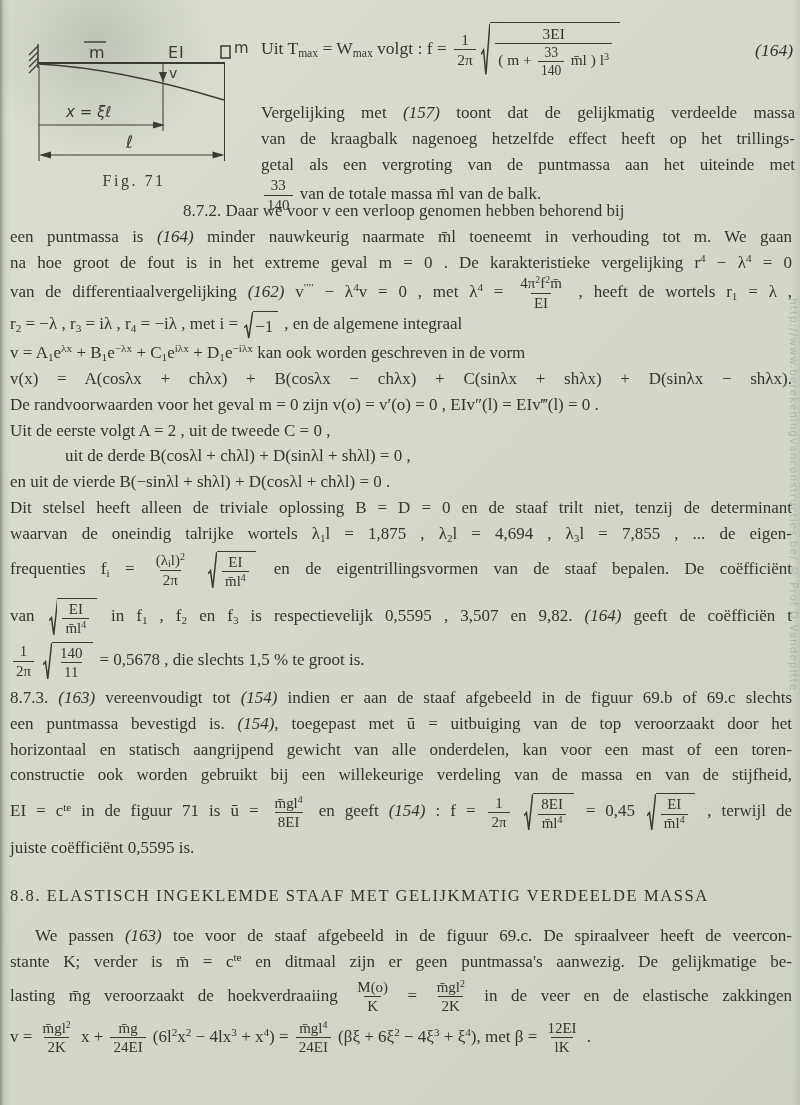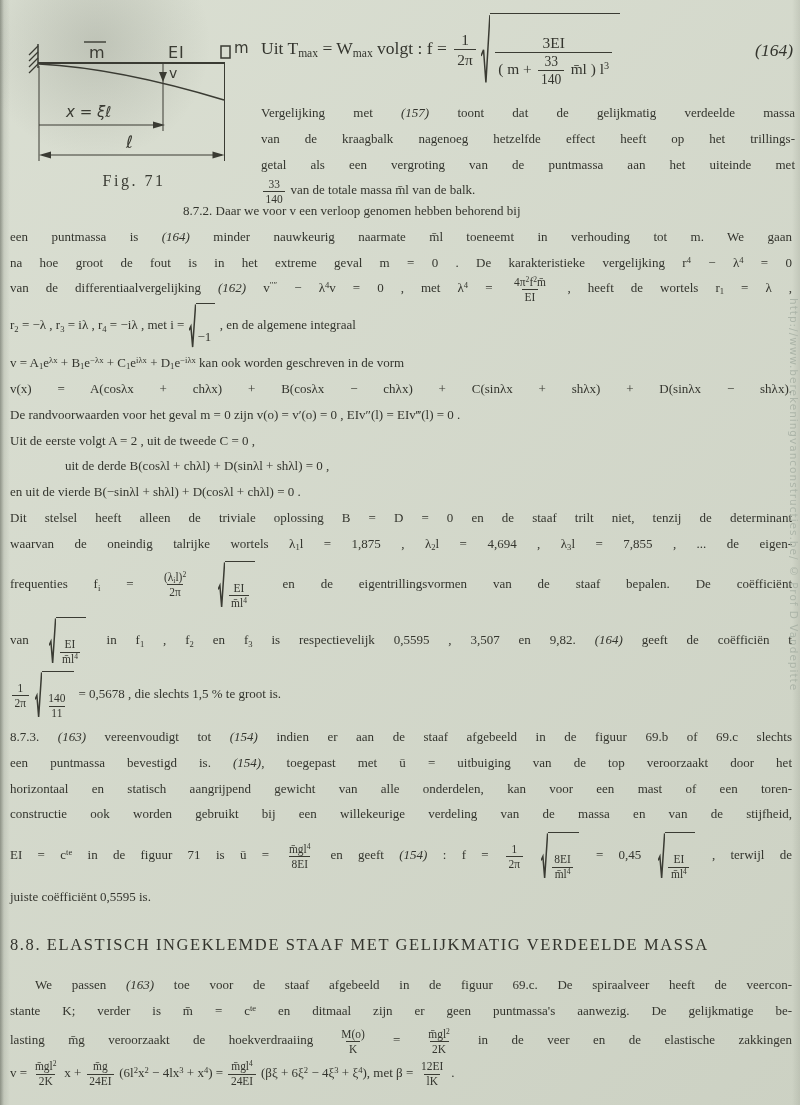--- a/index.html
+++ b/index.html
@@ -12,42 +12,42 @@
       linear-gradient(to right, rgba(55,60,50,.45) 0px, rgba(55,60,50,.10) 4px, rgba(55,60,50,0) 10px),
       linear-gradient(to left, rgba(120,126,112,.18) 0px, rgba(120,126,112,0) 8px),
       linear-gradient(135deg, rgba(255,255,255,.10), rgba(90,95,82,.08));
     overflow:hidden;
     font-family:"Liberation Serif","DejaVu Serif",serif;
     color:#34352e;
   }
   
   .tline{
     position:relative;
-    font-size:13px;
+    font-size:17px;
     line-height:25.8px;
     white-space:normal;
   }
   .tline.just{ text-align:justify; text-align-last:justify; }
   sup,sub{ font-size:.66em; line-height:0; }
   sup{ vertical-align:.5em; }
   sub{ vertical-align:-.25em;text-align:right; }
   i{ font-style:italic; }
   
   .frac{
     display:inline-flex; flex-direction:column; align-items:center;
     vertical-align:middle; margin:0 .18em; font-size:.88em; line-height:1.12;
   }
   .fn{ padding:0 .22em .05em; }
   .fd{ border-top:1.3px solid #3a3b33; padding:.06em .22em 0; }
   .sqrt{
     display:inline-flex; align-items:stretch; vertical-align:middle; margin:0 .12em;
   }
   .rad{ width:.52em; flex:none; align-self:stretch; height:auto; }
   .sqc{
-    border-top:1.3px solid #3a3b33; padding:20px .28em 0 .12em;
+    border-top:1.3px solid #3a3b33; padding:2px .28em 0 .12em;
     display:inline-flex; align-items:center;
   }
   
   .fig-block{ position:absolute; left:8px; top:6px; width:252px; }
   .fig-caption{
     text-align:center; letter-spacing:2.5px; font-size:16px; margin-top:-6px; color:#3a3b33;
   }
   .topright{ position:absolute; left:261px; top:4px; width:534px; }
   .eqrow{
     display:flex; align-items:center; font-size:17.5px; min-height:92px;

